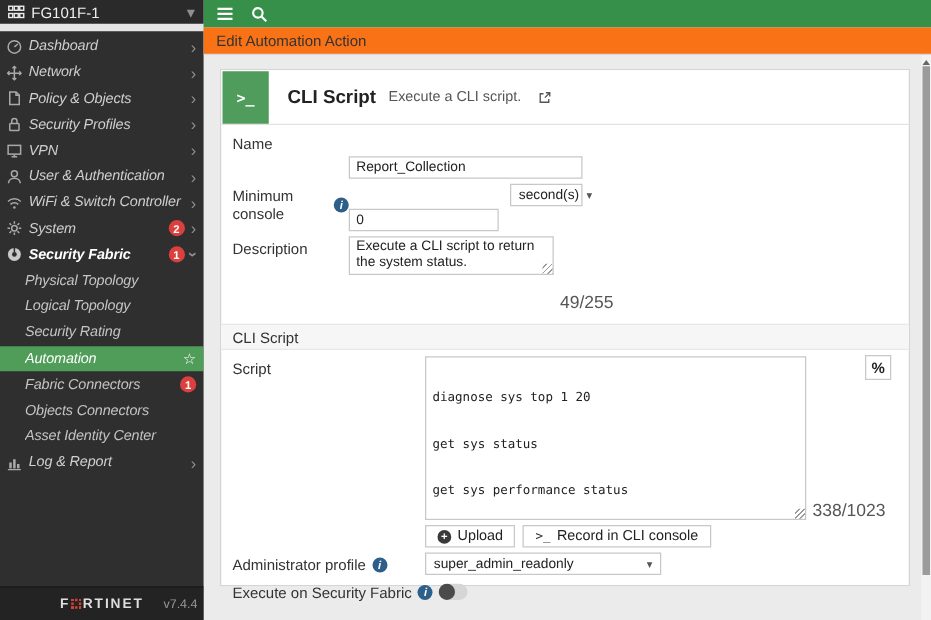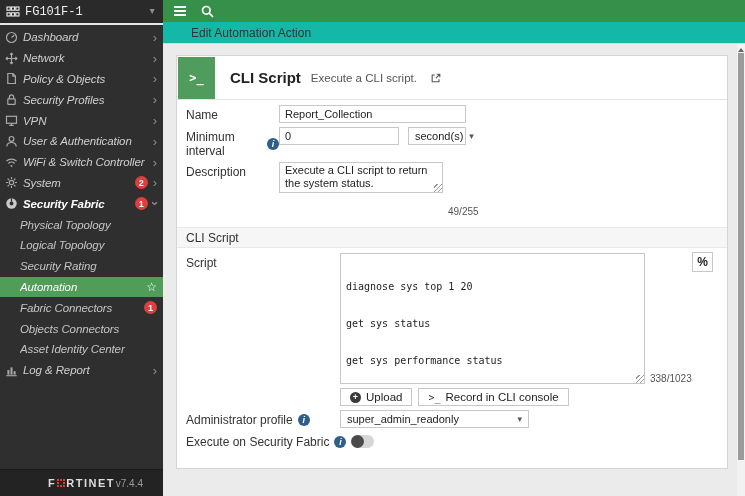--- a/index.html
+++ b/index.html
@@ -2,65 +2,65 @@
 <html><head>
 <meta charset="utf-8">
 <style>
   * { margin:0; padding:0; box-sizing:border-box; }
   html,body { width:745px; height:496px; overflow:hidden; }
   body { font-family:"Liberation Sans", sans-serif; font-size:12px; color:#333; background:#ebebeb; }
   .app { display:flex; width:745px; height:496px; }
 
   
   .sidebar { width:163px; flex:none; background:#2f2f2f; color:#cfcfcf; display:flex; flex-direction:column; font-size:11.5px; }
-  .dev-header { height:25px; flex:none; display:flex; align-items:center; gap:5px; padding:0 7px 0 6px; background:#2a2a2a; border-bottom:2px solid #e5e5e5; color:#eee; cursor:pointer;font-family:Liberation Mono, monospace; }
+  .dev-header { height:25px; flex:none; display:flex; align-items:center; gap:5px; padding:0 7px 0 6px; background:#2a2a2a; border-bottom:6px solid #e5e5e5; color:#eee; cursor:pointer; }
   .dev-header .dev-name { flex:1; font-size:12px; }
   .menu { flex:1; padding-top:2px; overflow:hidden; }
   .mi { height:20.8px; display:flex; align-items:center; gap:5px; padding:0 6px 0 5px; cursor:pointer; white-space:nowrap; }
   .mi svg { width:13px; height:13px; flex:none; color:#a9a9a9; }
   .mi .lbl { flex:1; overflow:hidden; letter-spacing:-0.1px;font-style:italic; }
   .chev { color:#8f8f8f; font-size:13px; line-height:1; flex:none; }
   .rot90 { display:inline-block; transform:rotate(90deg); }
   .badge { min-width:13px; height:13px; border-radius:7px; background:#d9403e; color:#fff; font-size:9px; font-weight:bold; display:flex; align-items:center; justify-content:center; padding:0 3px; flex:none; }
   .mi.parent { color:#fff; font-weight:bold; }
   .mi.sub { padding-left:20px; color:#c4c4c4; }
   .mi.sub.selected { background:#4f9d58; color:#fff; }
   .star { color:#fff; font-size:12px; flex:none; }
   .side-footer { height:27px; flex:none; background:#232323; border-top:1px solid #191919; display:flex; align-items:center; justify-content:center; position:relative; }
   .brand { color:#dedede; font-weight:bold; letter-spacing:1.5px; font-size:11px; display:flex; align-items:center; gap:1px; }
   .brand-o { width:8px; height:8px; border:2px dotted #d43f33; display:inline-block; }
-  .version { position:absolute; right:20px; color:#9a9a9a; font-size:10px; }
+  .version { position:absolute; right:5px; color:#9a9a9a; font-size:10px; }
 
   
   .main { flex:1; position:relative; background:#ebebeb; min-width:0; }
   .topbar { height:22px; background:#37904a; display:flex; align-items:center; gap:14px; padding-left:10px; }
   .topbar svg { color:#fff; }
-  .breadcrumb-bar { height:22px; background:#14b8a6; border-bottom:1px solid #d8d8d8; display:flex; align-items:center; padding-left:28px; color:#333; font-size:12px; }
+  .breadcrumb-bar { height:22px; background:#f97316; border-bottom:1px solid #d8d8d8; display:flex; align-items:center; padding-left:10px; color:#333; font-size:12px; }
 
   .contentwrap { padding:11px 17px 0 13px; }
   .card { background:#fff; border:1px solid #d5d5d5; height:414px; position:relative; }
   .card-header { height:44px; border-bottom:1px solid #e2e2e2; display:flex; align-items:center; }
   .tile { width:37px; height:42px; margin:1px; background:#4f9c5c; color:#fff; display:flex; align-items:center; justify-content:center; font-family:"DejaVu Sans Mono", monospace; font-size:12px; font-weight:bold; flex:none; }
   .card-title { margin-left:14px; font-size:15px; font-weight:bold; color:#222; }
   .card-sub { margin-left:10px; font-size:11.5px; color:#555; display:flex; align-items:center; gap:14px; }
   .card-sub svg { color:#555; }
 
   .form { padding:5px 0 6px 9px; }
   .frow { display:flex; align-items:flex-start; margin-bottom:4px; }
   .flabel { width:93px; flex:none; padding-top:3px; display:flex; align-items:center; gap:4px; font-size:12px; color:#333; }
   .flabel2 { width:154px; flex:none; padding-top:3px; display:flex; align-items:center; gap:5px; font-size:12px; color:#333; }
   .info { width:12px; height:12px; border-radius:50%; background:#2e5f8a; color:#fff; font-size:9px; font-style:italic; font-weight:bold; display:flex; align-items:center; justify-content:center; flex:none; cursor:pointer; }
   .info::before { content:"i"; }
-  .inp { border:1px solid #c8c8c8; background:#fff; height:18px; font-family:"Liberation Sans", sans-serif; font-size:11px; color:#222; padding:0 5px; }
+  .inp { border:1px solid #c8c8c8; background:#fff; height:18px; font-family:"Liberation Sans", sans-serif; font-size:11px; color:#222; padding:0 5px;margin-top:20px; }
   .sel { display:flex; justify-content:space-between; align-items:center; gap:6px; border:1px solid #c8c8c8; background:#fff; height:18px; padding:0 6px; font-size:11px; color:#222; cursor:pointer; }
   .sel .caret { color:#555; font-size:9px; }
   .tarea-wrap { position:relative; }
   .tarea { display:block; border:1px solid #c8c8c8; resize:none; overflow:hidden; font-family:"Liberation Sans", sans-serif; font-size:11px; line-height:13px; color:#222; padding:1px 5px; }
   .resize-handle { position:absolute; right:1px; bottom:1px; width:8px; height:8px; background:repeating-linear-gradient(135deg, transparent 0 2px, #9a9a9a 2px 3px); cursor:nwse-resize; }
-  .counter { align-self:flex-end; margin-left:5px; font-size:10px; color:#555; white-space:nowrap;margin-top:44px; }
+  .counter { align-self:flex-end; margin-left:5px; font-size:14px; color:#555; white-space:nowrap;margin-top:44px; }
 
   .section-band { height:21px; background:#f6f6f6; border-top:1px solid #e8e8e8; border-bottom:1px solid #e8e8e8; display:flex; align-items:center; padding-left:9px; color:#333; }
   .cli-section { position:relative; }
   .code { width:305px; height:131px; border:1px solid #c8c8c8; background:#fff; font-family:"DejaVu Sans Mono", monospace; font-size:10px; line-height:12.4px; color:#222; padding:2px 5px; white-space:pre; overflow:hidden; }
   .pct-btn { position:absolute; top:4px; right:14px; width:21px; height:20px; border:1px solid #c8c8c8; background:#fff; font-size:12px; font-weight:bold; color:#222; display:flex; align-items:center; justify-content:center; cursor:pointer; }
   .btnrow { margin-left:154px; display:flex; gap:6px; margin-top:3px; margin-bottom:4px; }
   .btn { height:18px; display:inline-flex; align-items:center; gap:5px; padding:0 9px; background:#fff; border:1px solid #c8c8c8; font-family:"Liberation Sans", sans-serif; font-size:11.5px; color:#222; cursor:pointer; }
   .upl-ic { width:11px; height:11px; border-radius:50%; background:#3a3a3a; color:#fff; font-size:9px; font-weight:bold; display:flex; align-items:center; justify-content:center; }
   .upl-ic::before { content:"+"; }
   .prompt-ic { font-family:"DejaVu Sans Mono", monospace; font-size:10px; color:#333; }
@@ -250,21 +250,21 @@
 
         <div class="form">
           <div class="frow">
             <span class="flabel">
                 <span>Name</span>
               </span>
             <input class="inp" style="width: 187px;" value="Report_Collection">
           </div>
           <div class="frow">
             <span class="flabel">
-              <span>Minimum interval</span>
+              <span>Minimum console</span>
               <span class="info"></span>
             </span>
             <input class="inp" style="width: 120px;" value="0">
             <div class="sel" style="width:58px;margin-left:9px">
               <span>second(s)</span>
               <span class="caret">▾</span>
             </div>
           </div>
           <div class="frow">
             <span class="flabel">

